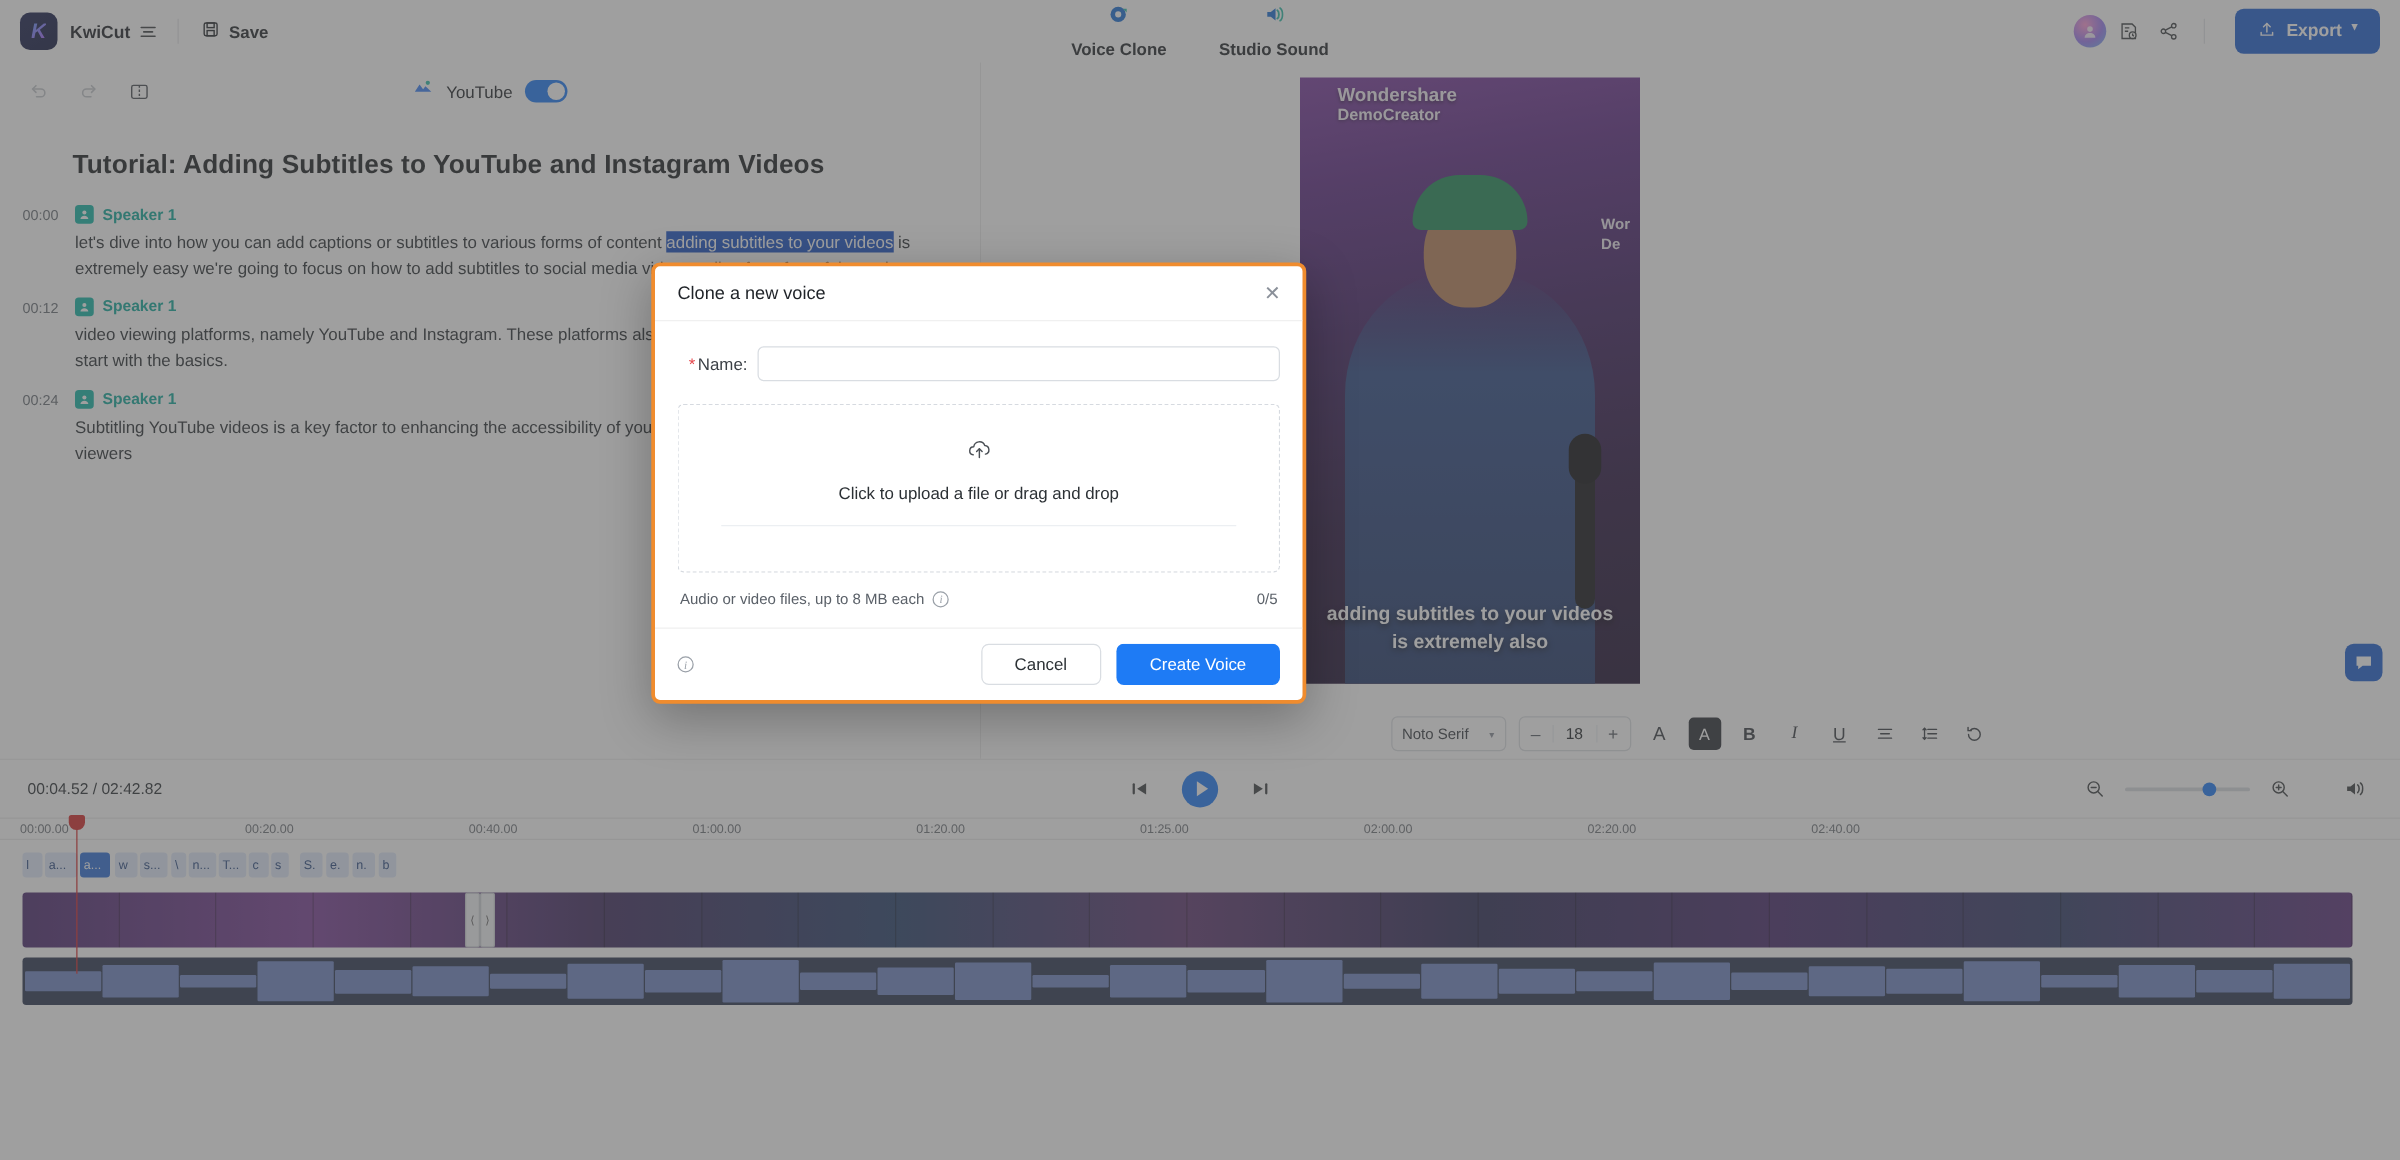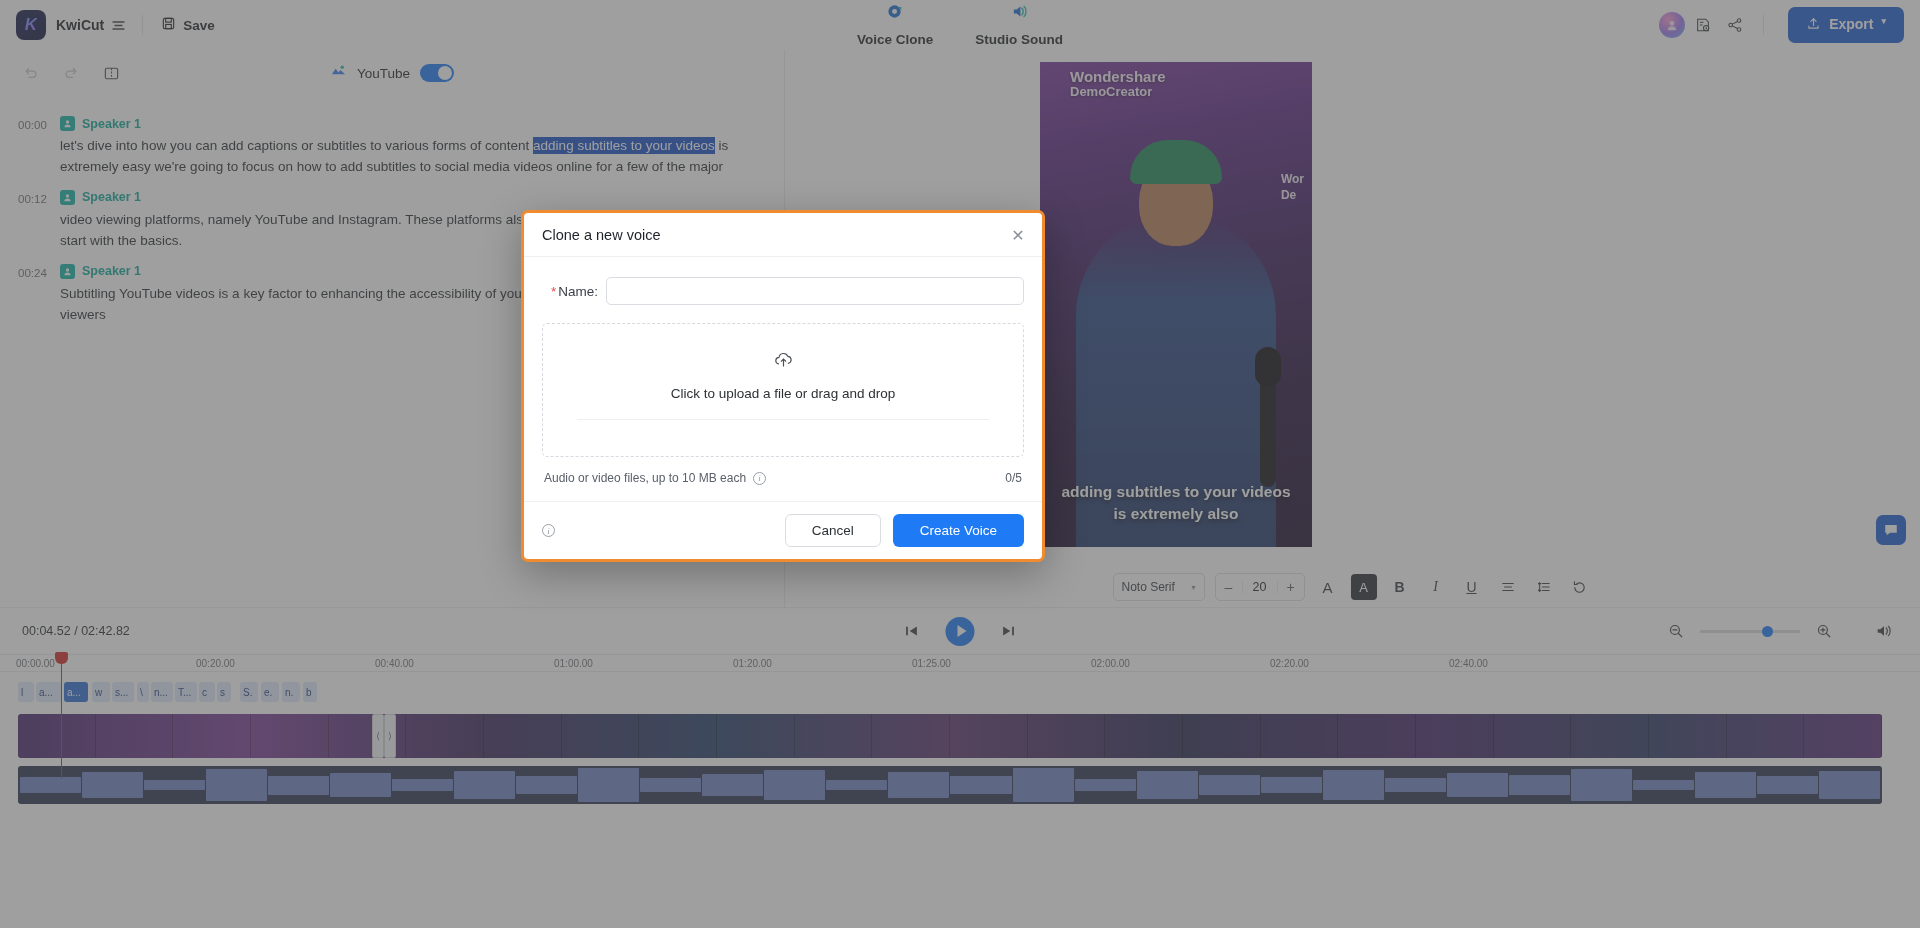--- a/index.html
+++ b/index.html
@@ -410,20 +410,21 @@
             <svg width="17" height="17" viewBox="0 0 18 18">
                 <path d="M2 12l4-6 3 4 2-2.5 5 4.5z" fill="#3b82f6"></path>
                 <circle cx="13" cy="4.5" r="1.8" fill="#2dbda8"></circle>
               </svg>
           </span>
           <span class="subtitle-label">YouTube</span>
           <span class="switch"></span>
         </div>
       </div>
 
+      <div class="doc-title">Tutorial: Adding Subtitles to YouTube and Instagram Videos</div>
 
       <div class="segments">
         <div class="seg">
           <div class="seg-time">00:00</div>
           <div class="seg-body">
             <div class="spk">
               <span class="spk-ic">
                 <svg width="9" height="9" viewBox="0 0 12 12" fill="#fff">
                     <circle cx="6" cy="4" r="2.2"></circle>
                     <path d="M1.8 11c0-2.3 1.9-3.6 4.2-3.6S10.2 8.7 10.2 11z"></path>
@@ -489,21 +490,21 @@
         </div>
       </div>
 
       <div class="fmt-bar">
         <div class="sel-font">
           <span>Noto Serif</span>
           <span style="font-size:8px;color:#8a9099;">▾</span>
         </div>
         <div class="stepper">
           <div>–</div>
-          <div class="val">20</div>
+          <div class="val">18</div>
           <div>+</div>
         </div>
         <div class="fmt-ico" style="font-size:15px;">A</div>
         <div class="fmt-ico active" style="font-size:13px;">A</div>
         <div class="fmt-ico" style="font-weight:700;">B</div>
         <div class="fmt-ico" style="font-style:italic;font-family:'Liberation Serif',serif;">I</div>
         <div class="fmt-ico" style="text-decoration:underline;">U</div>
         <div class="fmt-ico">
           <svg width="14" height="14" viewBox="0 0 16 16" stroke="currentColor" stroke-width="1.2" stroke-linecap="round">
               <line x1="2" y1="4" x2="14" y2="4"></line>
@@ -705,21 +706,21 @@
           <path d="M11 16.8V9.6"></path>
             <path d="M8.7 11.8L11 9.5l2.3 2.3"></path>
         </svg>
       </div>
       <div class="dz-main">Click to upload a file or drag and drop</div>
       <div class="dz-hr"></div>
     </div>
 
     <div class="meta-row">
       <div class="meta-left">
-        <span>Audio or video files, up to 10 MB each</span>
+        <span>Audio or video files, up to 8 MB each</span>
         <span class="info-c">i</span>
       </div>
       <div>0/5</div>
     </div>
   </div>
 
   <div class="modal-foot">
     <span class="info-c">i</span>
     <button class="btn btn-cancel">Cancel</button>
     <button class="btn btn-primary">Create Voice</button>

